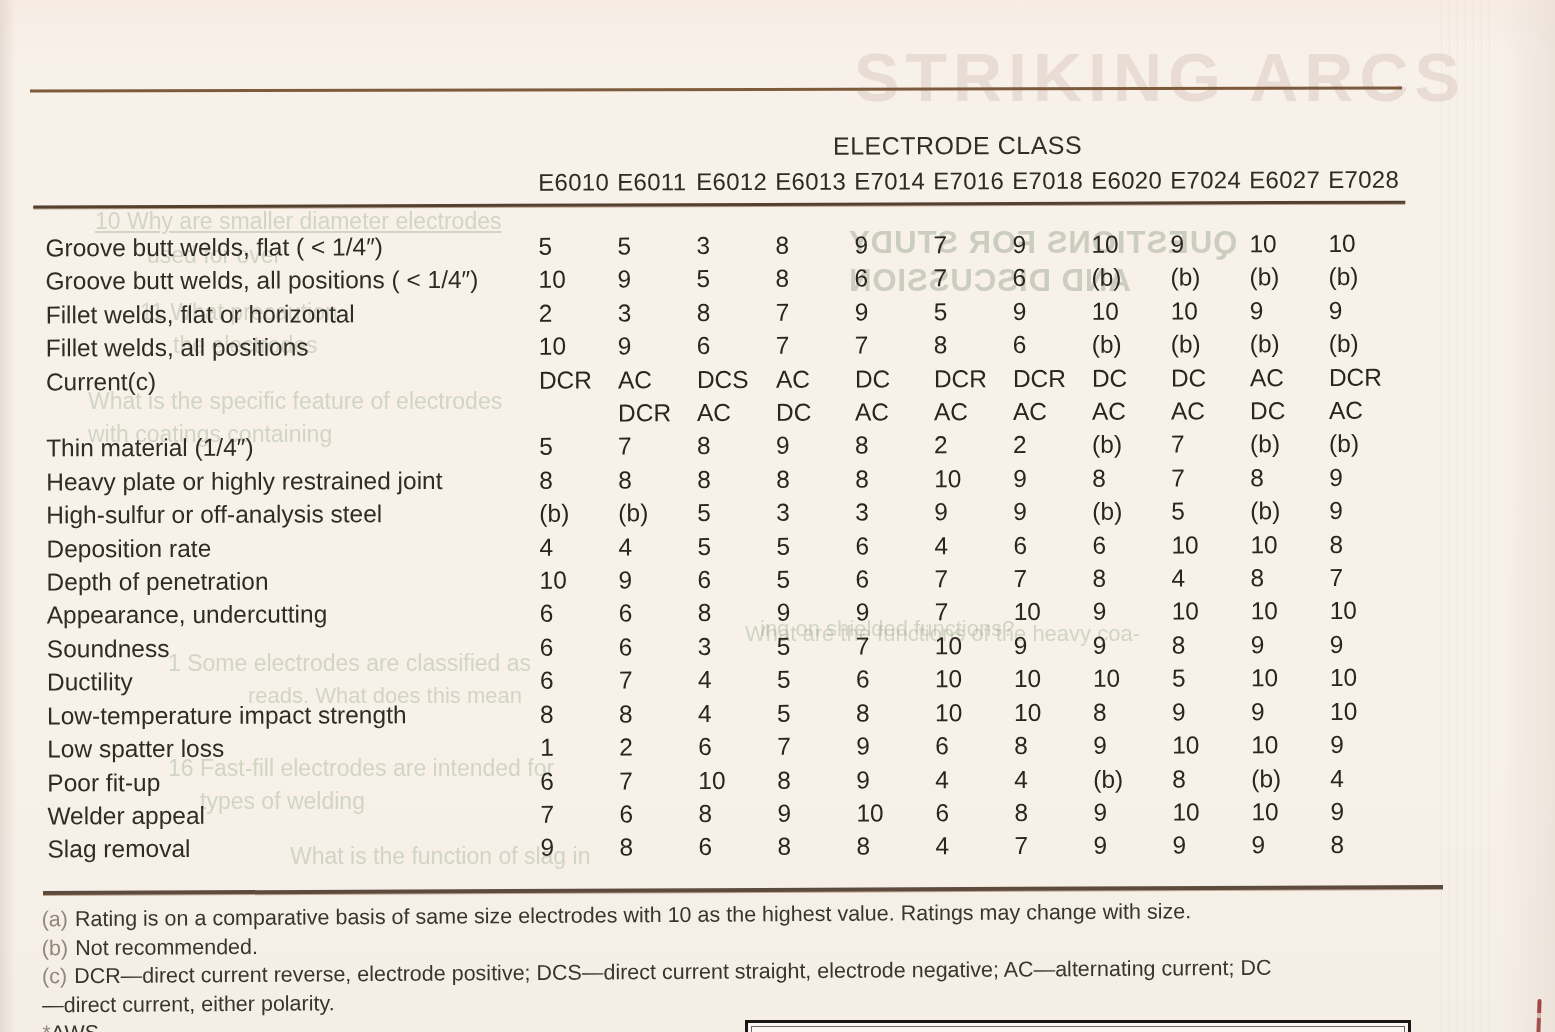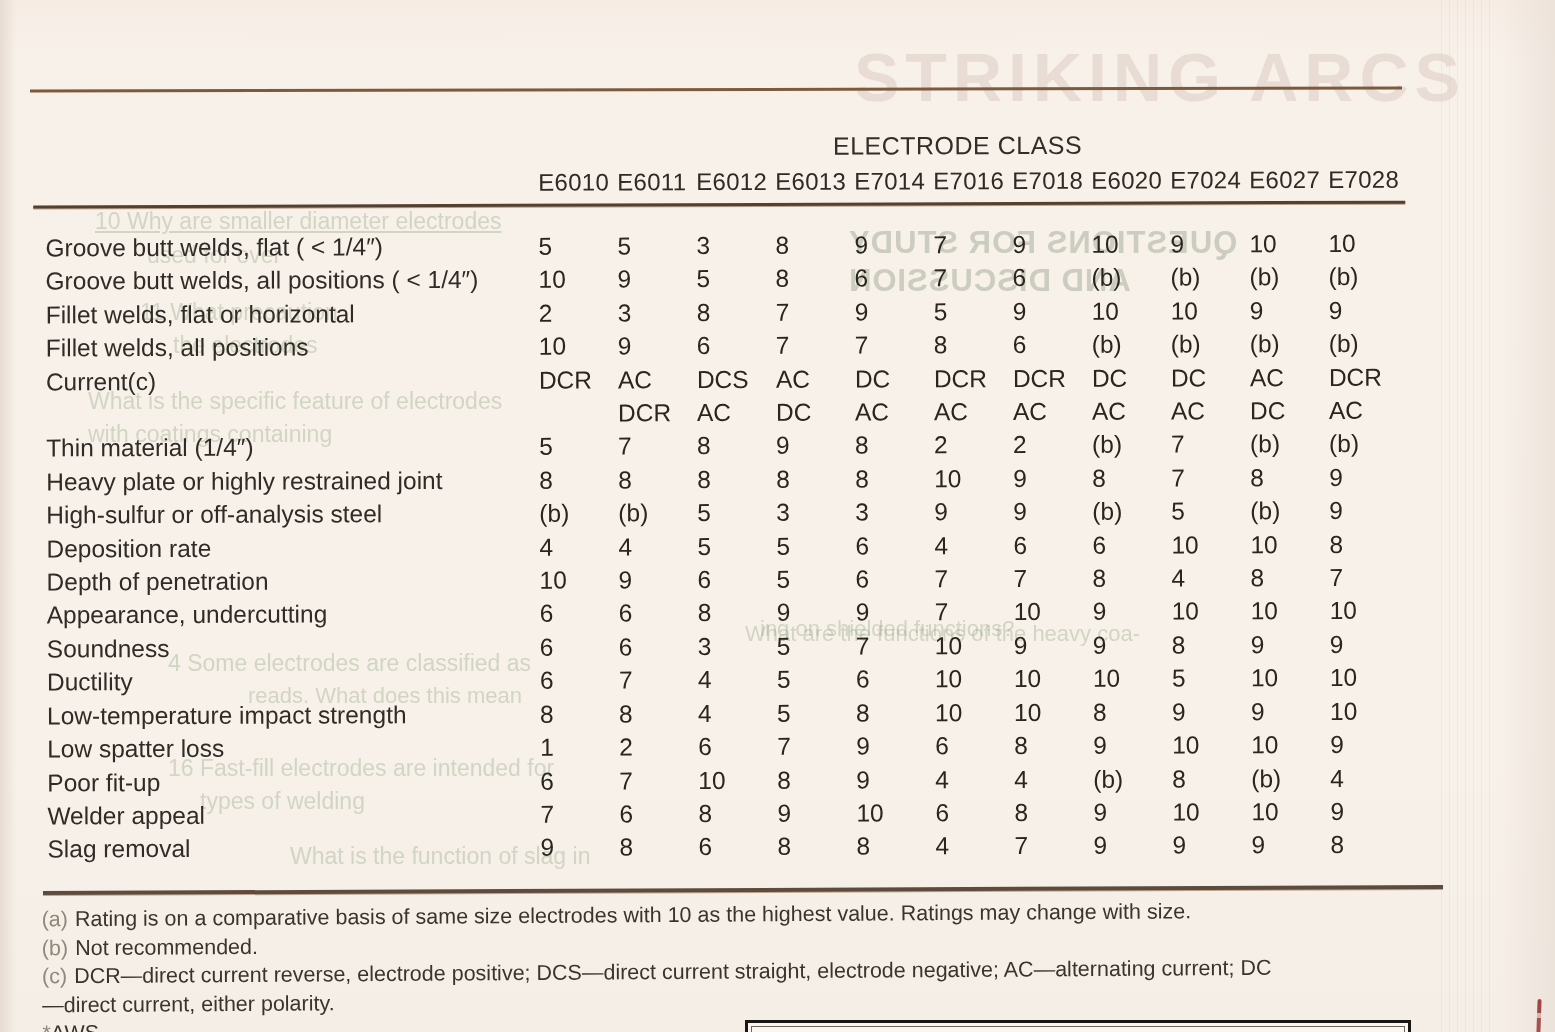--- a/index.html
+++ b/index.html
@@ -81,21 +81,21 @@
       <div class="bleed green-bold mirrored" style="left: 848px; top: 225px; font-size: 31px;">QUESTIONS FOR STUDY</div>
       <div class="bleed green-bold mirrored" style="left: 848px; top: 263px; font-size: 31px;">AND DISCUSSION</div>
       <div class="bleed green" style="left: 95px; top: 208px; font-size: 23px; text-decoration: underline;">10  Why are smaller diameter electrodes</div>
       <div class="bleed green" style="left: 140px; top: 242px; font-size: 23px; margin-left: 7px;">used for over</div>
       <div class="bleed green" style="left: 140px; top: 299px; font-size: 23px;">11  What precaution</div>
       <div class="bleed green" style="left: 173px; top: 332px; font-size: 23px;">the electrodes</div>
       <div class="bleed green" style="left: 88px; top: 388px; font-size: 23px;">What is the specific feature of electrodes</div>
       <div class="bleed green" style="left: 88px; top: 421px; font-size: 23px;">with coatings containing</div>
       <div class="bleed green" style="left: 745px; top: 585px; font-size: 22px; margin-top: 36px;">What are the functions of the heavy coa-</div>
       <div class="bleed green" style="left: 760px; top: 616px; font-size: 22px;">ing on shielded functions?</div>
-      <div class="bleed green" style="left: 168px; top: 650px; font-size: 23px;">4  Some electrodes are classified as</div>
+      <div class="bleed green" style="left: 168px; top: 650px; font-size: 23px;">1  Some electrodes are classified as</div>
       <div class="bleed green" style="left: 200px; top: 683px; font-size: 22px; margin-left: 48px;">reads. What does this mean</div>
       <div class="bleed green" style="left: 168px; top: 755px; font-size: 23px; text-align: center;">16  Fast-fill electrodes are intended for</div>
       <div class="bleed green" style="left: 200px; top: 788px; font-size: 23px;">types of welding</div>
       <div class="bleed green" style="left: 290px; top: 843px; font-size: 23px;">What is the function of slag in</div>
     </div>
 
   <div class="rule title-rule"></div>
 
   <div class="etable">
     <div class="group-header">ELECTRODE CLASS</div>

